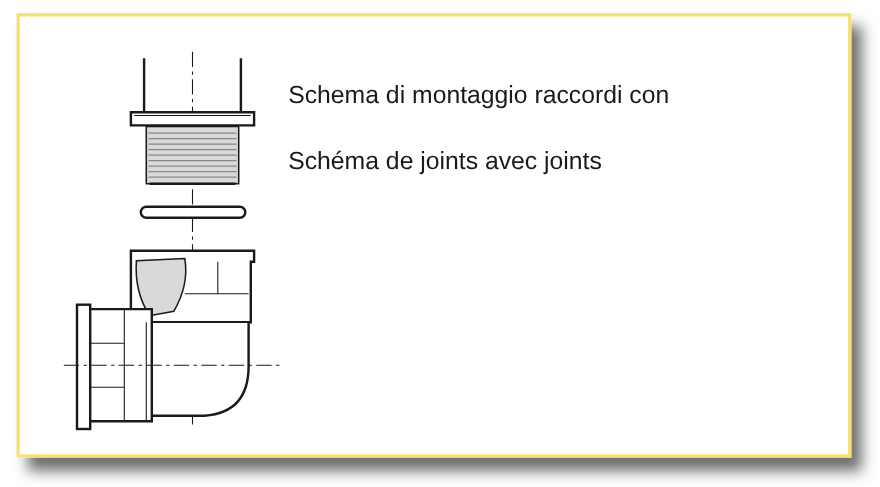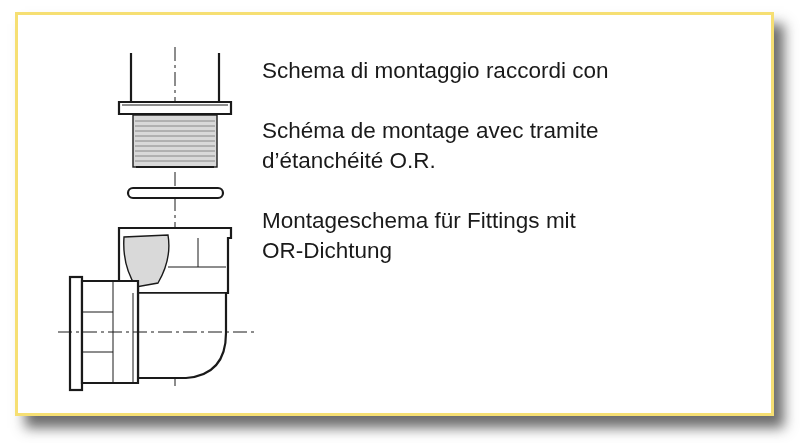--- a/index.html
+++ b/index.html
@@ -1,20 +1,20 @@
 <!DOCTYPE html>
 <html><head>
 <meta charset="utf-8">
 <style>
   html,body{margin:0;padding:0;}
   body{width:800px;height:443px;background:#ffffff;position:relative;overflow:hidden;font-family:"Liberation Sans",sans-serif;}
   .card{position:absolute;left:15px;top:12px;width:753px;height:398px;border:3px solid #f6df73;background:#fff;
         box-shadow:10px 12px 12px rgba(60,60,60,0.75);}
   .drawing{position:absolute;left:22px;top:20px;}
-  .captions{position:absolute;left:262px;top:56px;width:500px;color:#1a1a1a;font-size:22.5px;line-height:30px;}
+  .captions{position:absolute;left:262px;top:72px;width:500px;color:#1a1a1a;font-size:22.5px;line-height:30px;}
   .caption{margin:0 0 30px 0;}
 </style>
 </head>
 <body>
 
 <div class="card">
   <svg class="drawing" width="230" height="375" viewBox="22 20 230 375" xmlns="http://www.w3.org/2000/svg">
     <g fill="none" stroke="#1a1a1a" stroke-width="2.2">
 
       <line x1="157" y1="32" x2="157" y2="372" stroke-width="1" stroke-dasharray="14,4,3,4"></line>
@@ -59,20 +59,15 @@
       <line x1="40" y1="317" x2="240" y2="317" stroke-width="1" stroke-dasharray="14,4,3,4"></line>
     </g>
   </svg>
 </div>
 
 <div class="captions">
   <div class="caption">
     <div>Schema di montaggio raccordi con</div>
   </div>
   <div class="caption">
-    <div>Schéma de montage avec tramite</div>
-    <div>d’étanchéité O.R.</div>
-  </div>
-  <div class="caption">
-    <div>Montageschema für Fittings mit</div>
-    <div>OR-Dichtung</div>
+    <div>Schéma de joints avec joints</div>
   </div>
 </div>
 
 </body></html>

